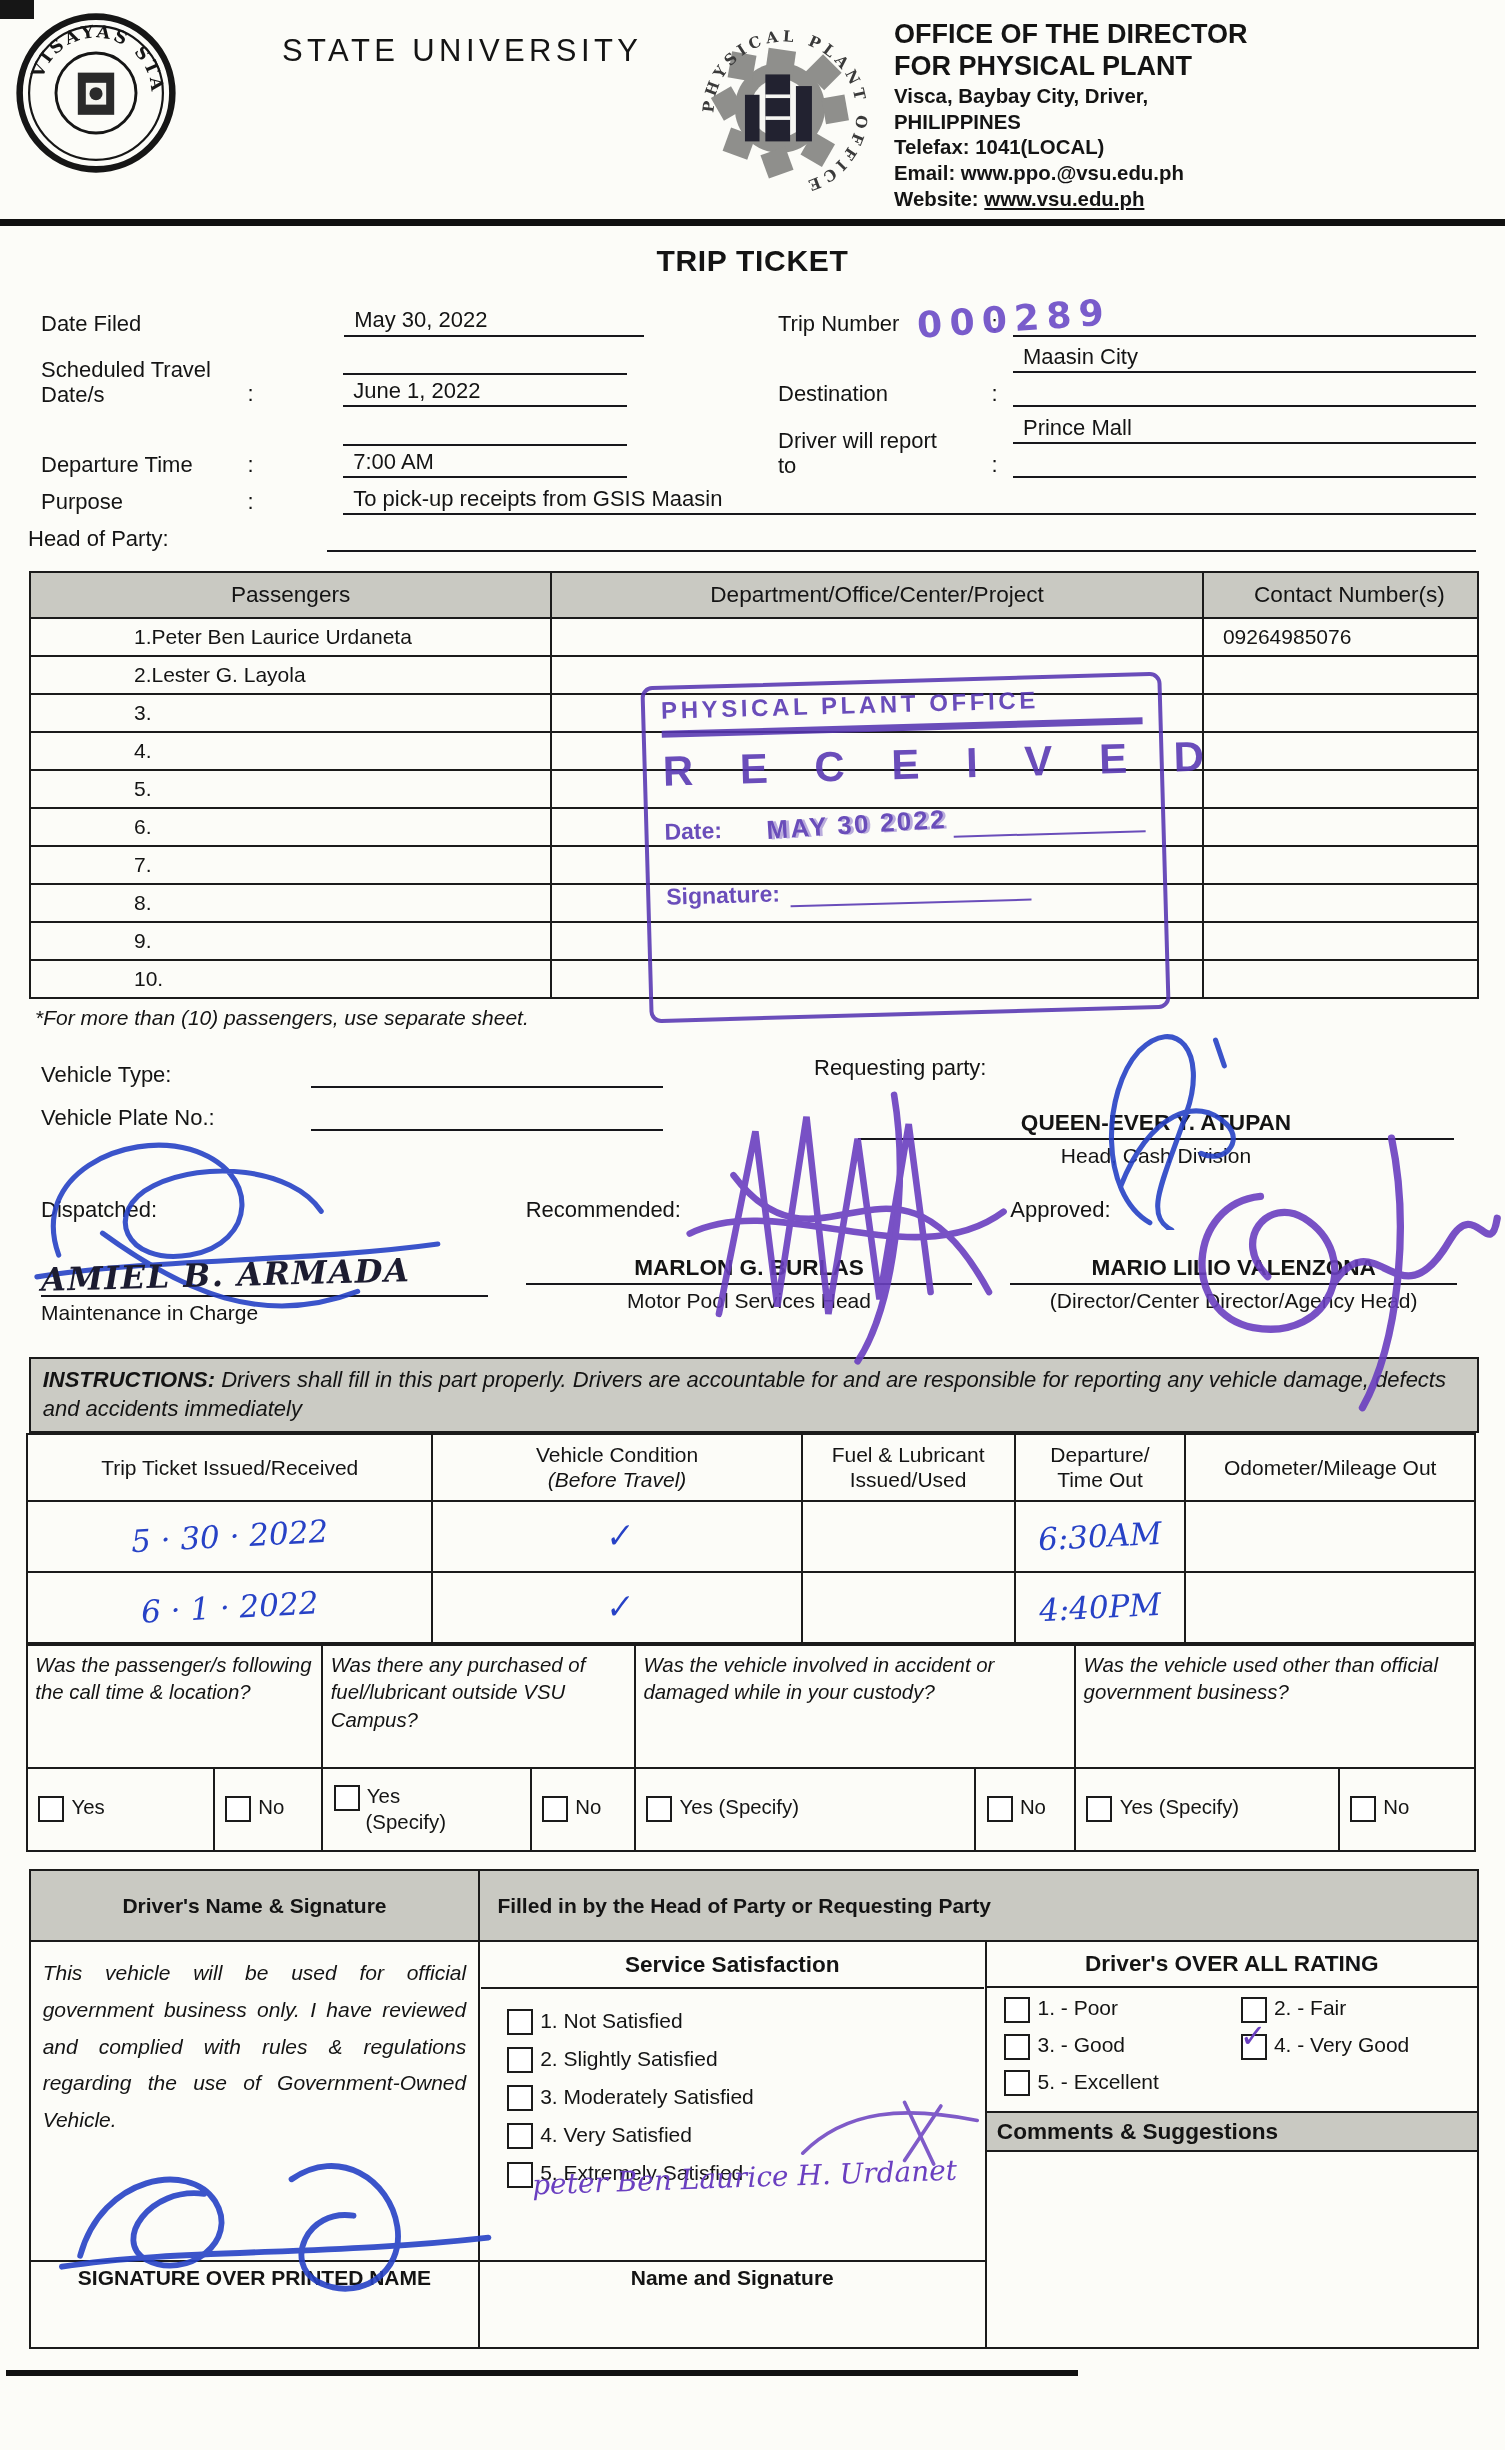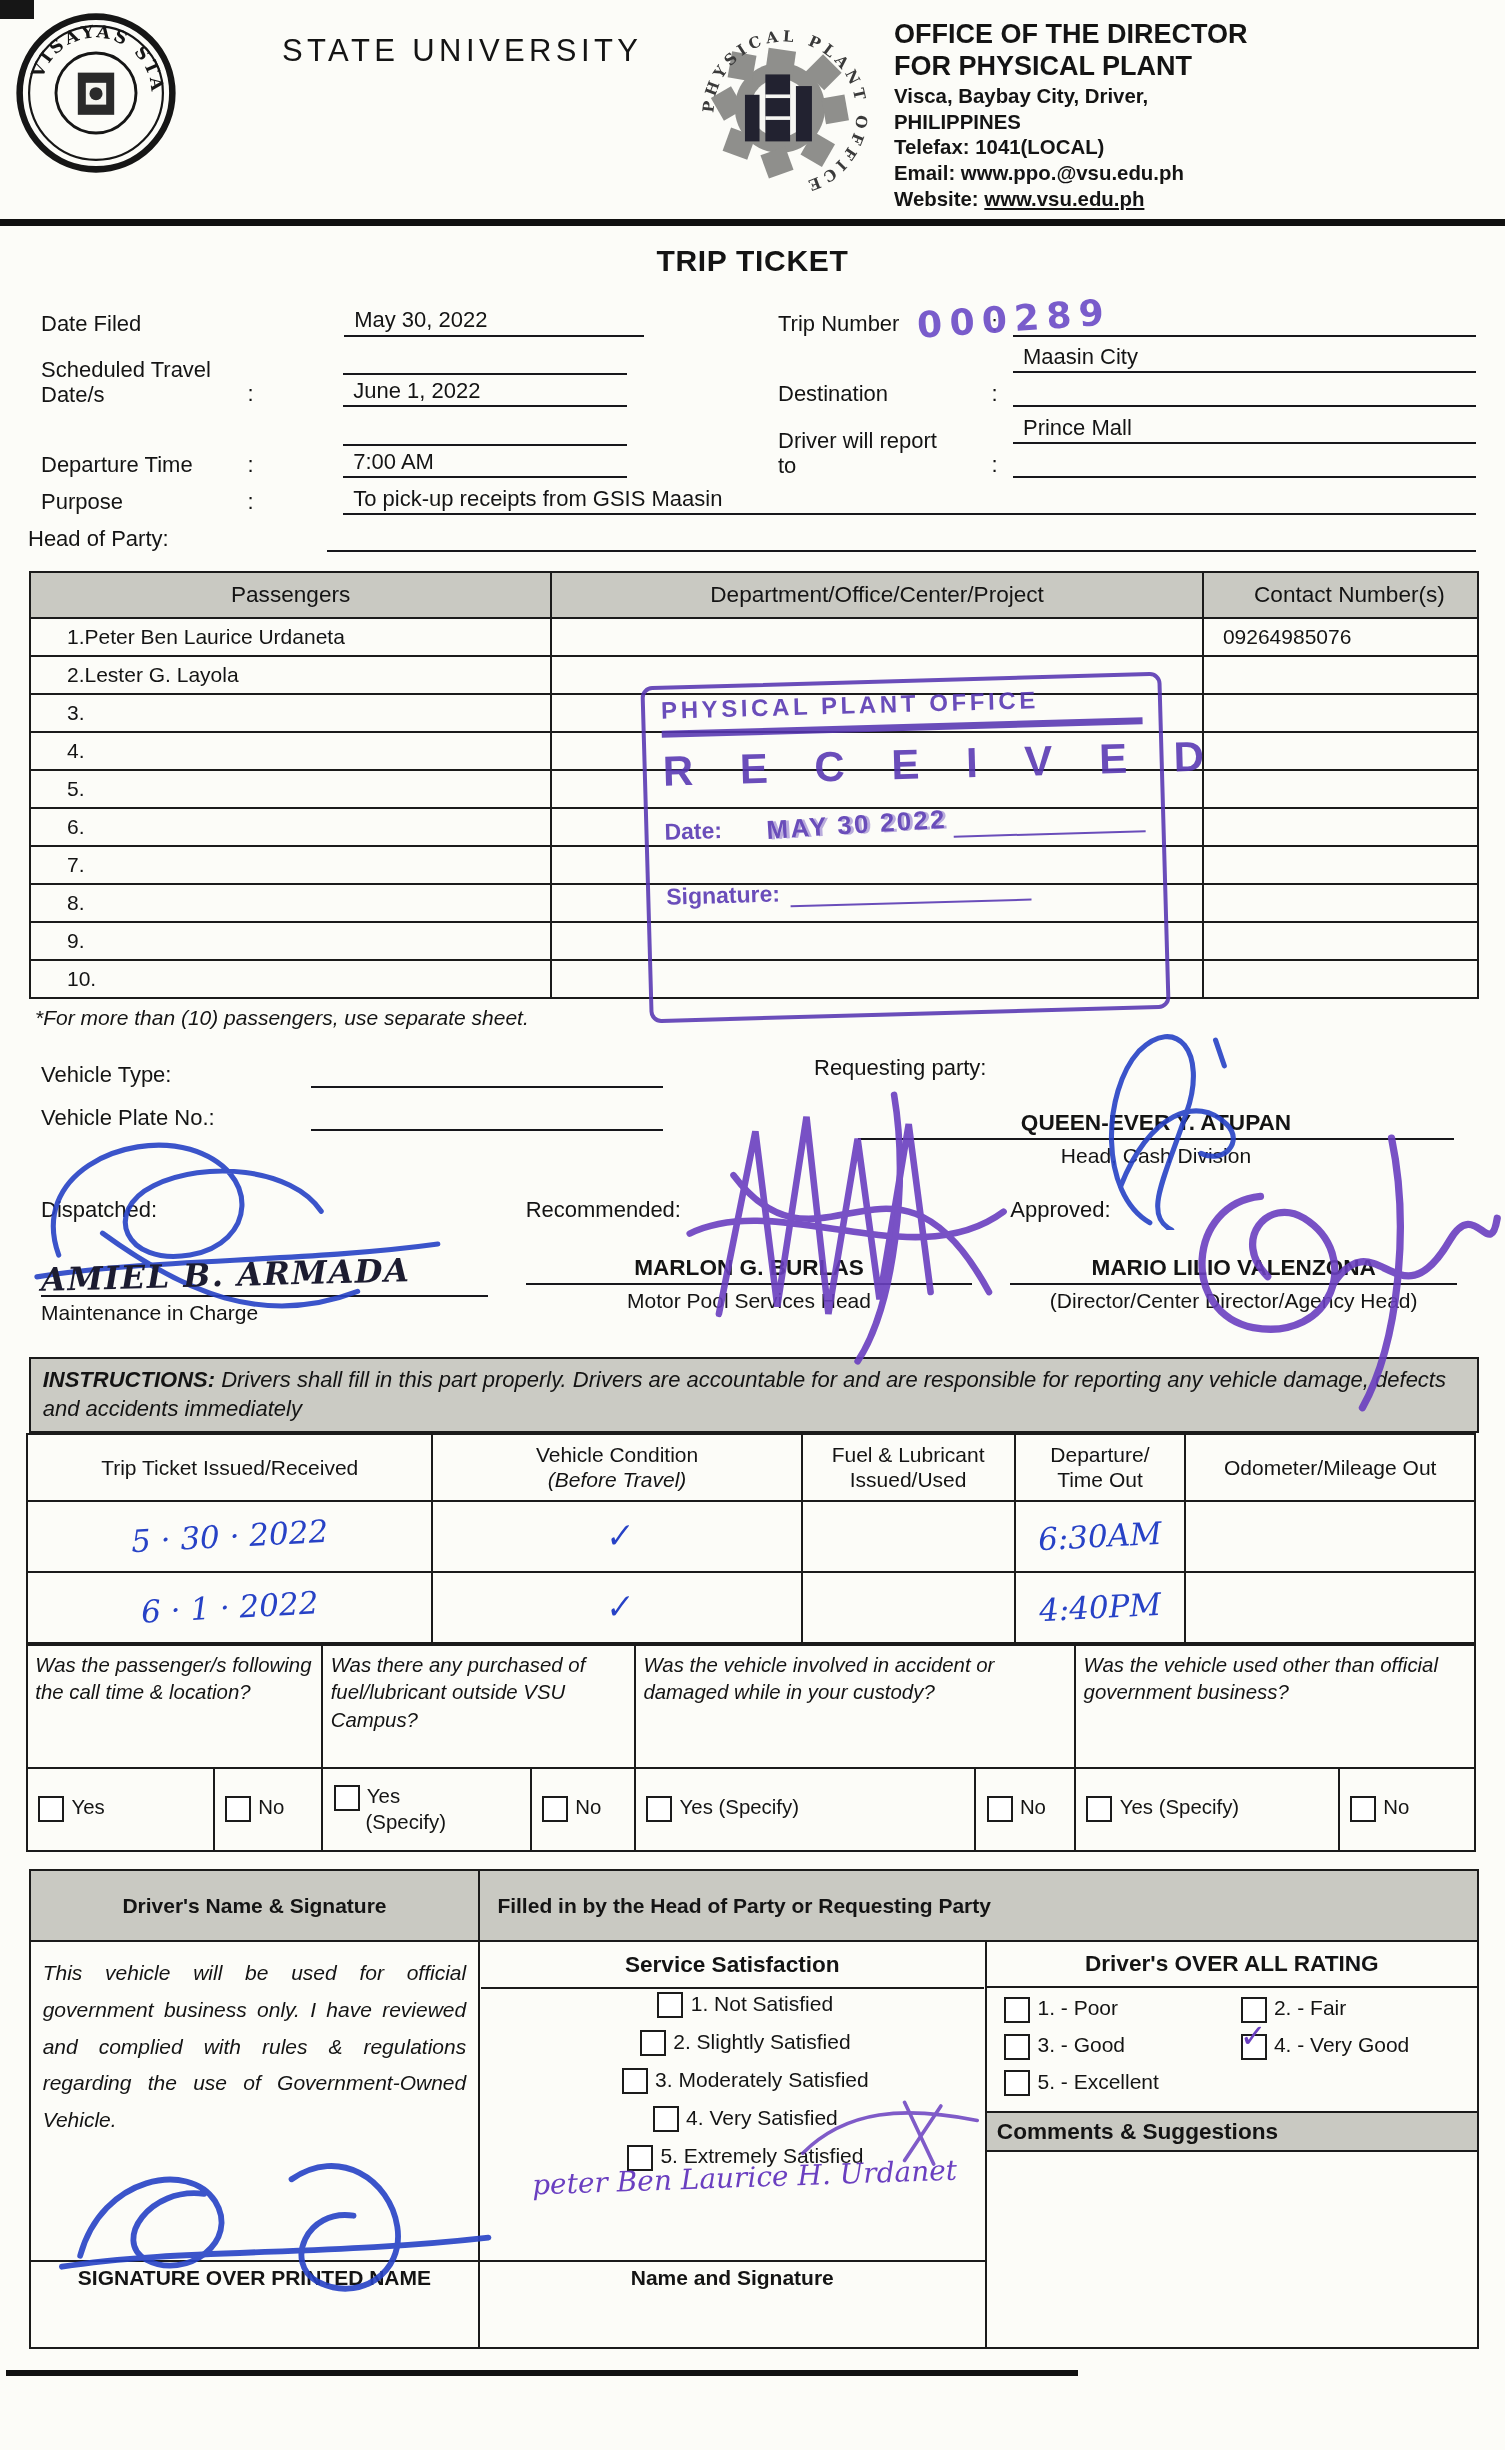--- a/index.html
+++ b/index.html
@@ -33,21 +33,21 @@
   .u-left{width:284px;margin-left:106px;}
   .u-right{flex:1;margin-left:5.8px;}
   .stack{display:flex;flex-direction:column;justify-content:flex-end;}
   .blankline{border-bottom:2.2px solid #17171c;height:32px;}
   .lbl2{line-height:1.15;}
   
   .passengers-wrap{position:relative;margin:19px 26px 0 29px;}
   table{border-collapse:collapse;width:100%;}
   .ptable td,.ptable th{border:2.2px solid #1b1b1b;font-size:21px;font-weight:normal;}
   .ptable th{background:#c9c9c2;font-size:22.6px;height:42px;}
-  .ptable .name{padding-left:36px;height:34px;}
+  .ptable .name{padding-left:103px;height:34px;}
   .ptable .dept{width:45%;}
   .ptable .contact{width:19%;padding-left:19px;margin-left:48px;}
   .footnote{margin:7.3px 0 0 35px;font-size:21px;font-style:italic;}
   
   .rstamp{position:absolute;left:616px;top:108px;width:481px;height:314px;color:#5636b2;
      border:4.4px solid #5636b2;border-radius:11.7px;transform:rotate(-1.6deg);opacity:.88;padding:7.3px 16px;}
   .rs1{font-size:24px;font-weight:bold;letter-spacing:3.6px;white-space:nowrap;}
   .rs-bar{height:6.6px;background:#5636b2;margin:5.8px 0 10.2px 0;}
   .rs2{font-size:42px;font-weight:bold;letter-spacing:17.5px;white-space:nowrap;}
   .rs-date{display:flex;align-items:flex-end;margin-top:19px;font-size:23px;font-weight:bold;}
@@ -93,21 +93,21 @@
       margin-right:7.3px;background:#fff;position:relative;}
   .cb .mark{position:absolute;left:-2.9px;top:-19px;font-size:32px;color:#6a3fc0;font-family:"DejaVu Serif",serif;}
   
   .dwrap{position:relative;margin:17.5px 26px 0 29px;}
   .dtable td{border:2.2px solid #1b1b1b;font-size:21px;vertical-align:top;}
   .dtable .shade{background:#c9c9c2;font-weight:bold;vertical-align:middle;height:67px;}
   .dtable .lcol{width:31%;}
   .dtable .mcol{width:35%;}
   .pledge{font-style:italic;padding:13px 11.7px;line-height:1.75;text-align:justify;font-size:21px;height:292px;}
   .sec-h{font-weight:bold;text-align:center;font-size:22.6px;padding:8.8px 0;border-bottom:2.2px solid #1b1b1b;}
-  .sat-list{padding:3px 0 0 26px;text-align:center;}
+  .sat-list{padding:20px 0 0 26px;}
   .sat-item{margin-bottom:11.7px;}
   .rate-grid{display:flex;flex-wrap:wrap;padding:8.8px 0 4.4px 17.5px;}
   .rate-item{width:50%;margin-bottom:10.2px;white-space:nowrap;}
   .comments-h{background:#c9c9c2;font-weight:bold;font-size:22.6px;padding:5.8px 10.2px;
      border-top:2.2px solid #1b1b1b;border-bottom:2.2px solid #1b1b1b;}
   .cap-row{height:80px;text-align:center;font-weight:bold;font-size:22px;padding-top:4.4px;}
   .hand-name{position:absolute;font-family:"DejaVu Serif",serif;font-style:italic;color:#6a3fc0;
      font-size:28px;transform:rotate(-2deg);white-space:nowrap;}
   
   .bottom-rule{margin:20.4px 0 0 5.8px;width:1072px;height:6.6px;background:#121212;}

